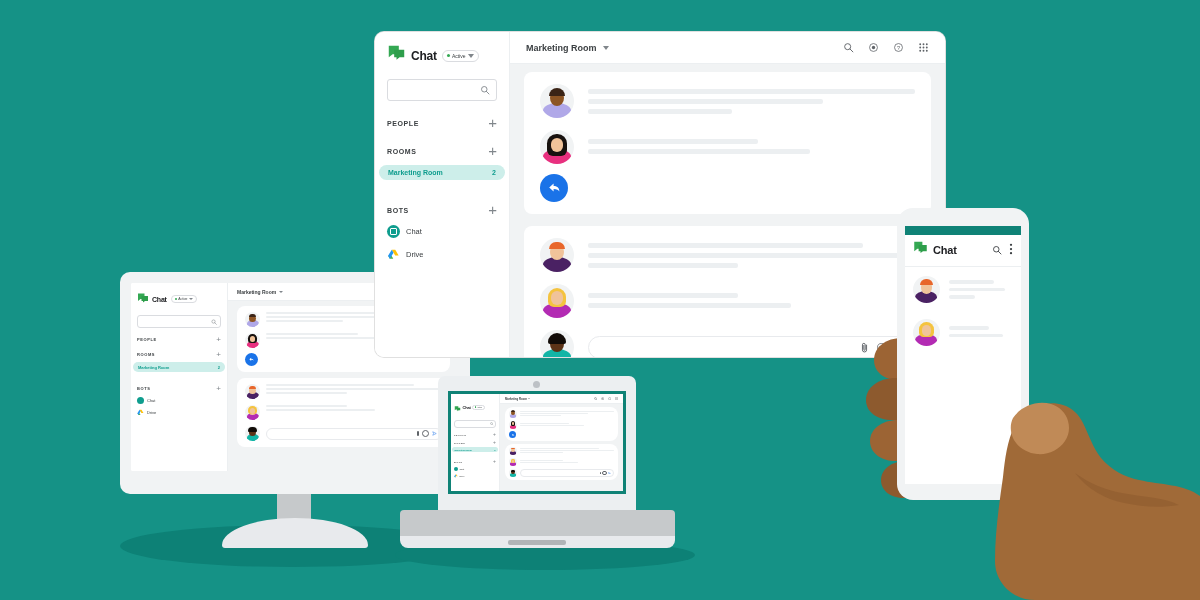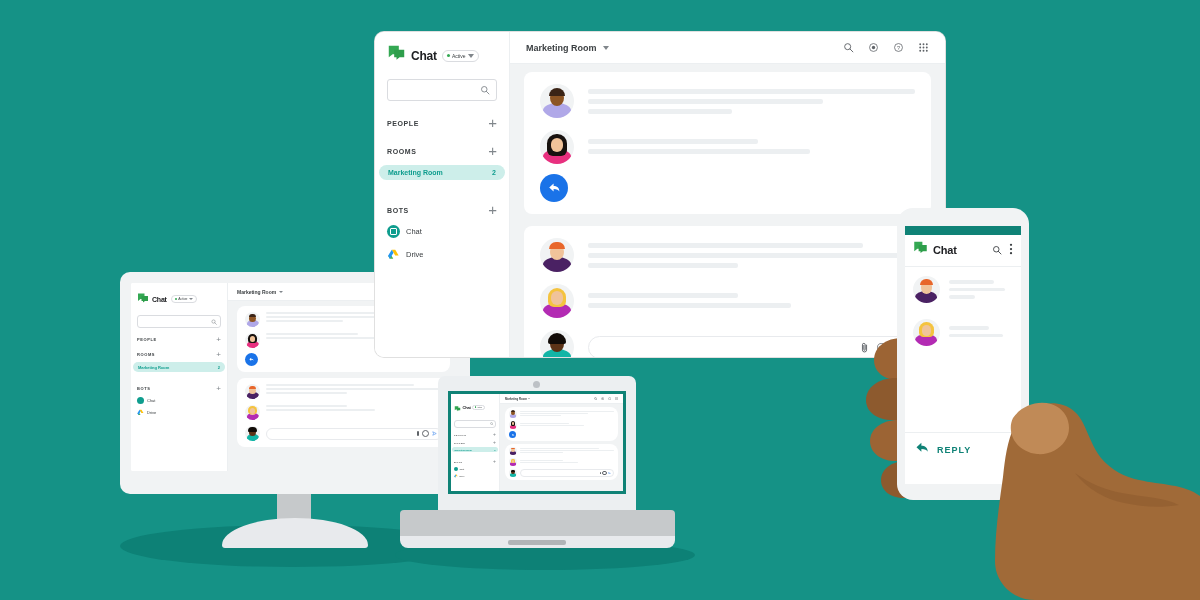--- a/index.html
+++ b/index.html
@@ -683,28 +683,20 @@
             <i class="a-hair" style="left:6.2px;top:2.8px;width:14.6px;height:15px;background:#f4c33f;border-radius:7.3px 7.3px 4.5px 4.5px;"></i>
             <i class="a-head" style="left:8.8px;top:5.8px;width:9.4px;height:11px;background:#f0c39a;border-radius:4.7px;"></i>
           </span>
           <span class="lines" style="padding-top:7px;">
             <i class="ln" style="display:block;height:3.6px;width:62%;margin-bottom:4px;"></i>
             <i class="ln" style="display:block;height:3.6px;width:84%;"></i>
           </span>
         </div>
       </div>
 
-      <div style="position:absolute;left:0;right:0;bottom:17px;border-top:1px solid #eceff1;padding:8px 10px;display:flex;align-items:center;gap:7px;">
-        <span>
-          <svg width="15" height="14" viewBox="0 0 20 18" aria-hidden="true">
-              <path d="M8.5 2L2 8l6.5 6v-3.6c4.8 0 7.2 1.3 8.4 3.6 0-5.6-3.6-8-8.4-8z" fill="#0f8276"></path>
-            </svg>
-        </span>
-        <span style="color:#0f8276;font-size:9px;font-weight:bold;letter-spacing:1px;">REPLY</span>
-      </div>
     </div>
 
     <svg class="hand" style="left:955px;top:355px;width:245px;height:245px;" viewBox="0 0 245 245" aria-hidden="true">
       <path d="M60 70c10-16 30-26 48-20 10 3 16 10 20 18 6 12 10 25 18 35 10 12 24 19 38 22 22 5 45 4 61 16v104H80C58 245 40 228 40 206c0-28 4-56 8-84 2-18 4-36 12-52z" fill="#a06a38"></path>
       <path d="M58 63c8-12 24-18 38-14 9 3 15 9 17 17 2 7 1 14-3 20-6 9-17 14-28 13-10-1-20-7-24-16-3-7-3-14 0-20z" fill="#c08a57"></path>
       <path d="M120 118c14 10 30 17 47 20 20 4 41 4 57 12-18 3-37 2-55-2-19-4-37-14-49-30z" fill="#8d5a2e" opacity=".55"></path>
     </svg>
   </div>
 
 </div>

